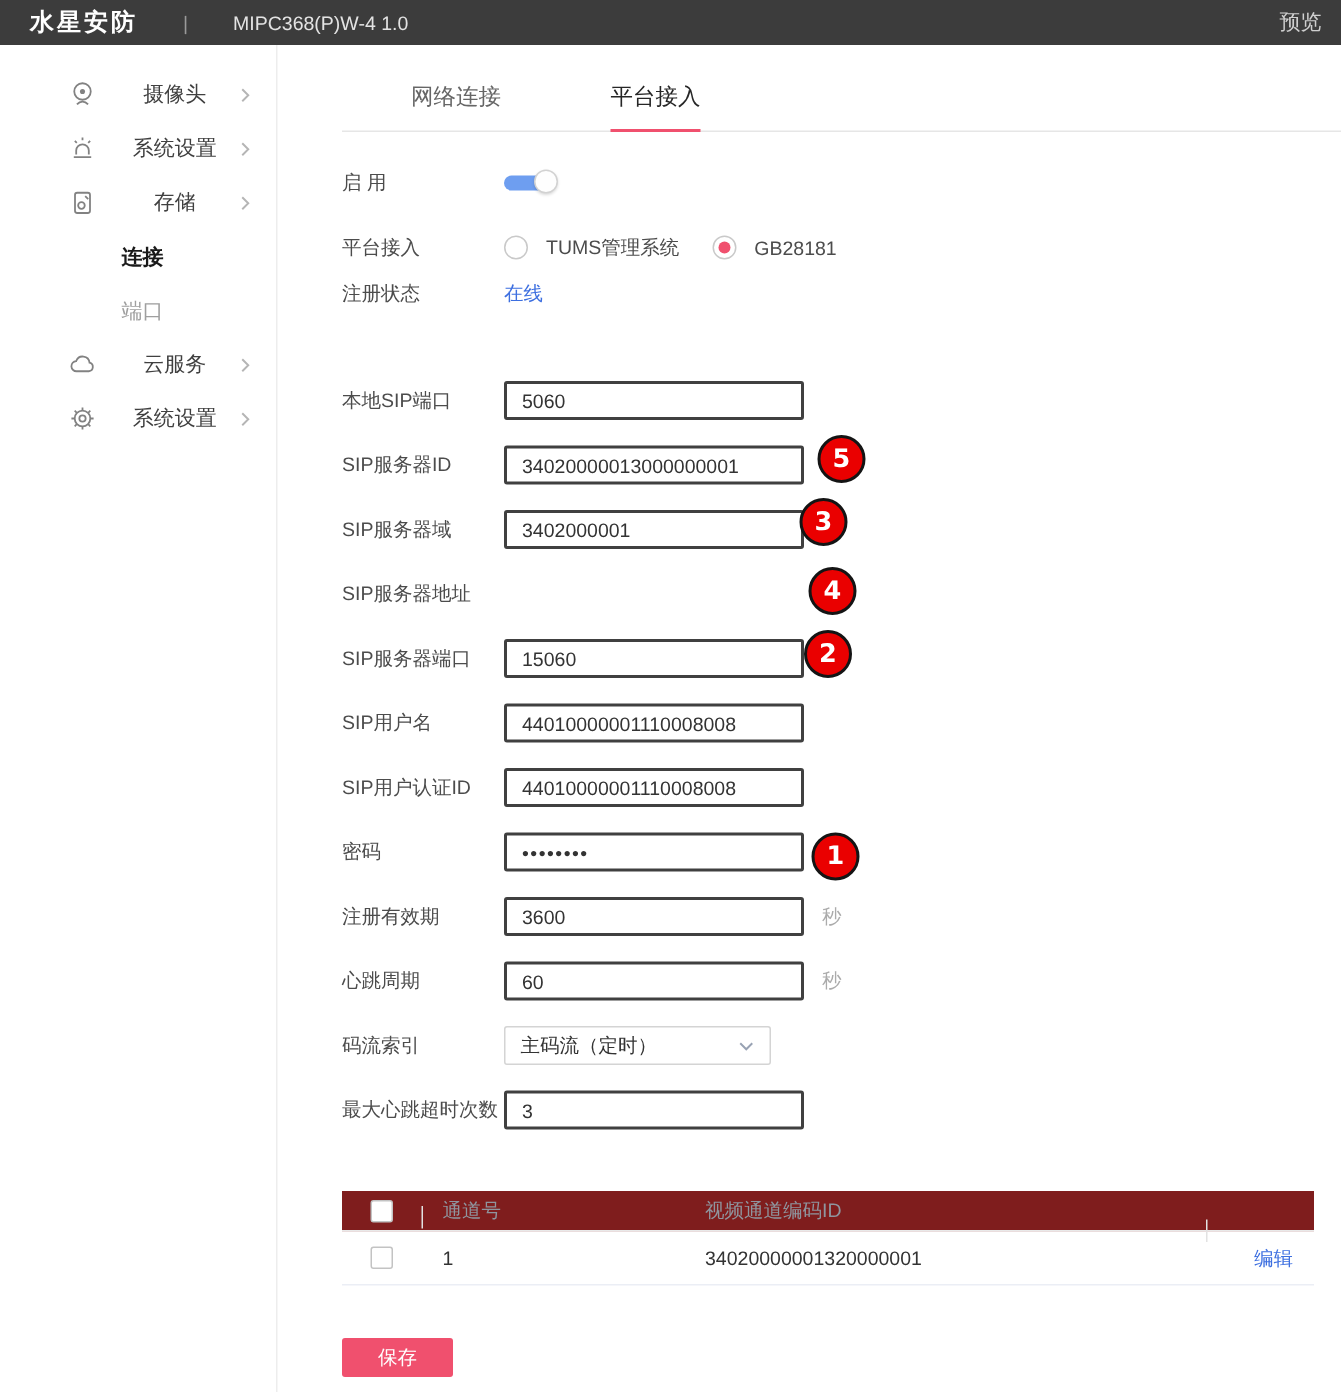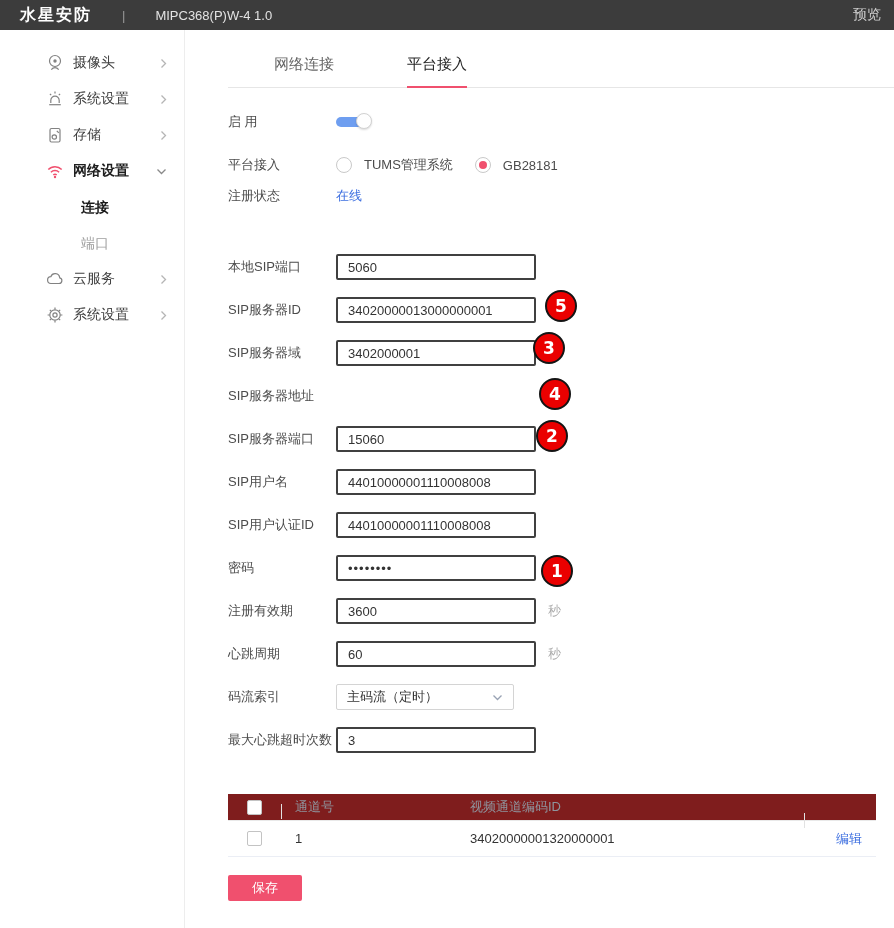--- a/index.html
+++ b/index.html
@@ -15,21 +15,21 @@
   .model { color:#e3e3e3; font-size:13px; }
   .preview-link { color:#cfcfcf; font-size:14px; cursor:pointer; }
 
   
   .main { display:flex; height:898px; }
   .sidebar { width:185px; flex-shrink:0; border-right:1px solid #ededed; padding-top:15px; }
   .content { flex:1; padding-left:43px; }
 
   
   .side-item { height:36px; display:flex; align-items:center; padding:0 17px 0 45px;
-    cursor:pointer; font-size:14px; color:#404040; }
+    cursor:pointer; font-size:14px; color:#404040;text-align:center; }
   .side-item .icon { width:20px; height:20px; margin-right:8px; display:flex;
     align-items:center; justify-content:center; flex-shrink:0; }
   .side-item .s-label { flex:1; }
   .side-item.active-parent .s-label { font-weight:bold; color:#1f1f1f; }
   .sub-item { height:36px; line-height:36px; padding-left:81px; font-size:14px;
     color:#9f9f9f; cursor:pointer; }
   .sub-item.current { color:#1a1a1a; font-weight:bold; }
   .chev { display:flex; align-items:center; }
 
   
@@ -88,21 +88,21 @@
   .cell { padding:0 2px; }
   .c-check { width:53px; display:flex; justify-content:center; }
   .c-ch { width:187px; position:relative; padding-left:14px; }
   .c-id { flex:1; }
   .c-act { width:72px; text-align:right; padding-right:14px; position:relative; }
   .thead .c-ch::before, .thead .c-act::before { content:""; position:absolute;
     left:0; top:6px; width:1px; height:15px; background:#e2e2e2; }
   .checkbox { width:15px; height:15px; border:1px solid #c3c3c3; border-radius:2px;
     background:#fff; cursor:pointer; display:inline-block; }
 
-  .save-btn { margin-top:18px; width:74px; height:26px; background:#f0506e;
+  .save-btn { margin-top:35px; width:74px; height:26px; background:#f0506e;
     color:#fff; border:none; border-radius:2px; font-size:13px; cursor:pointer;
     font-family:"Liberation Sans","DejaVu Sans",sans-serif; }
 
   svg { display:block; }
 </style>
 </head>
 <body>
 
 <header class="topbar">
   <div class="brand-wrap">
@@ -158,36 +158,20 @@
         </svg>
       </span>
       <span class="s-label">存储</span>
       <span class="chev">
         <svg width="7" height="11" viewBox="0 0 7 11" fill="none" stroke="#b5b5b5" stroke-width="1.3">
             <path d="M1.5 1.5 L5.5 5.5 L1.5 9.5"></path>
           </svg>
       </span>
     </div>
 
-    <div class="side-item active-parent">
-      <span class="icon">
-        <svg width="20" height="20" viewBox="0 0 20 20" fill="none" stroke="#f0506e" stroke-width="1.5">
-          <path d="M3.3 8.6 a9.3 9.3 0 0 1 13.4 0"></path>
-          <path d="M5.9 11.3 a5.8 5.8 0 0 1 8.2 0"></path>
-          <path d="M8.3 13.9 a2.7 2.7 0 0 1 3.4 0"></path>
-          <circle cx="10" cy="16" r="1.2" fill="#f0506e" stroke="none"></circle>
-        </svg>
-      </span>
-      <span class="s-label">网络设置</span>
-      <span class="chev">
-        <svg width="11" height="7" viewBox="0 0 11 7" fill="none" stroke="#8a8a8a" stroke-width="1.3">
-            <path d="M1.5 1.5 L5.5 5.5 L9.5 1.5"></path>
-          </svg>
-      </span>
-    </div>
 
     <div class="sub-item current">连接</div>
     <div class="sub-item">端口</div>
 
     <div class="side-item">
       <span class="icon">
         <svg width="20" height="20" viewBox="0 0 20 20" fill="none" stroke="#828282" stroke-width="1.2">
           <path d="M6.2 14.5 a3.4 3.4 0 0 1 -0.4 -6.8 a4.6 4.6 0 0 1 8.9 1.1 a2.9 2.9 0 0 1 -0.5 5.7 z"></path>
         </svg>
       </span>

